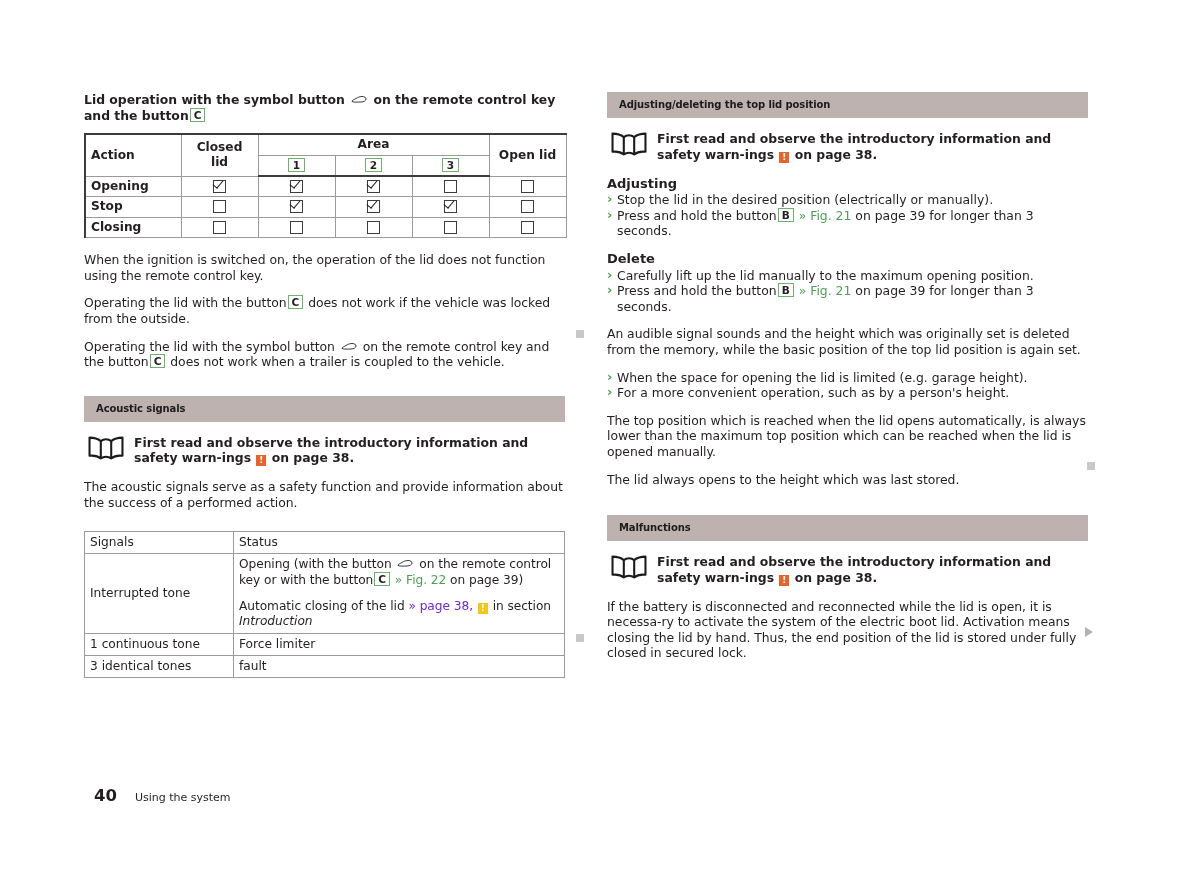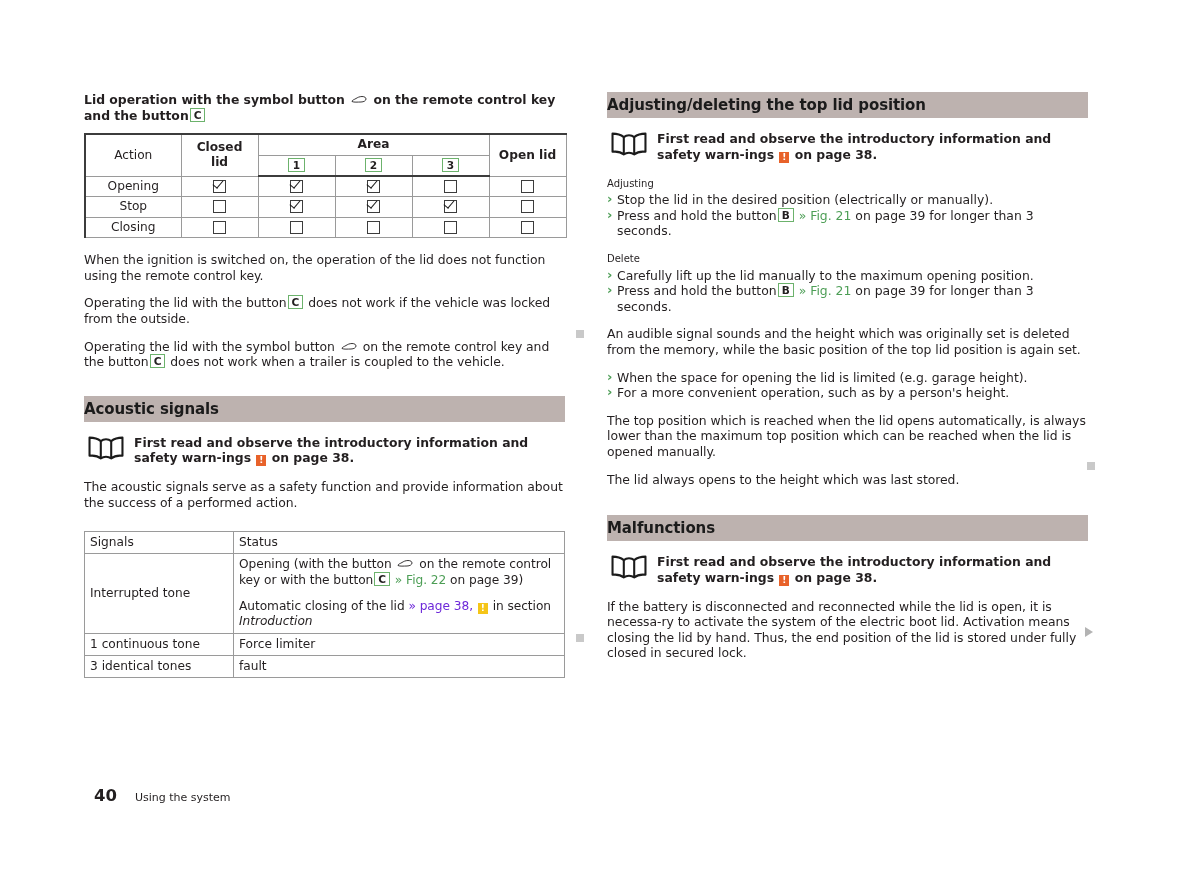--- a/index.html
+++ b/index.html
@@ -45,23 +45,24 @@
     line-height: 15.6px;
     font-weight: bold;
     margin: 0 0 10px 0;
   }
 
   
   .section-bar {
     background: #bdb2af;
     height: 26px;
     line-height: 26px;
-    font-size: 15px;
+    font-size: 10px;
     font-weight: bold;
     color: #1b1b1b;
+    padding-left: 12px;
     margin: 0 0 12px 0;
     letter-spacing: -0.1px;
   }
 
   
   .note {
     display: flex;
     align-items: flex-start;
     margin: 0 0 13px 0;
   }
@@ -108,23 +109,23 @@
   .car-sym {
     display: inline-block;
     width: 16px; height: 9px;
     vertical-align: 0px;
     margin: 0 2px;
   }
   .ital { font-style: italic; }
 
   
   .subhead {
-    font-size: 10px;
+    font-size: 13px;
     line-height: 15.6px;
-    font-weight: normal;
+    font-weight: bold;
     margin: 0 0 1px 0;
   }
 
   
   ul.arrow {
     list-style: none;
     margin: 0 0 12px 0;
     padding: 0;
   }
   ul.arrow.attached { margin-top: 0; }
@@ -155,21 +156,21 @@
     padding: 2px 5px;
     text-align: left;
     font-weight: normal;
     vertical-align: middle;
     line-height: 15.4px;
   }
 
   
   .tbl-action { table-layout: fixed; }
   .tbl-action td, .tbl-action th { text-align: center; }
-  .tbl-action .lbl { text-align: center; font-weight: normal; padding-left: 5px; }
+  .tbl-action .lbl { text-align: left; font-weight: bold; padding-left: 5px; }
   .tbl-action .hd { font-weight: bold; }
   .tbl-action .thick-bottom { border-bottom: 2px solid #3c3c3c; }
   .tbl-action .outer { border-left: 2px solid #3c3c3c; }
   .tbl-action tr.first td { border-top: 2px solid #3c3c3c; }
   .tbl-action .rowh { height: 19px; }
 
   .cell-num {
     display: inline-block;
     border: 1px solid #6cb26c;
     padding: 0 4px;

